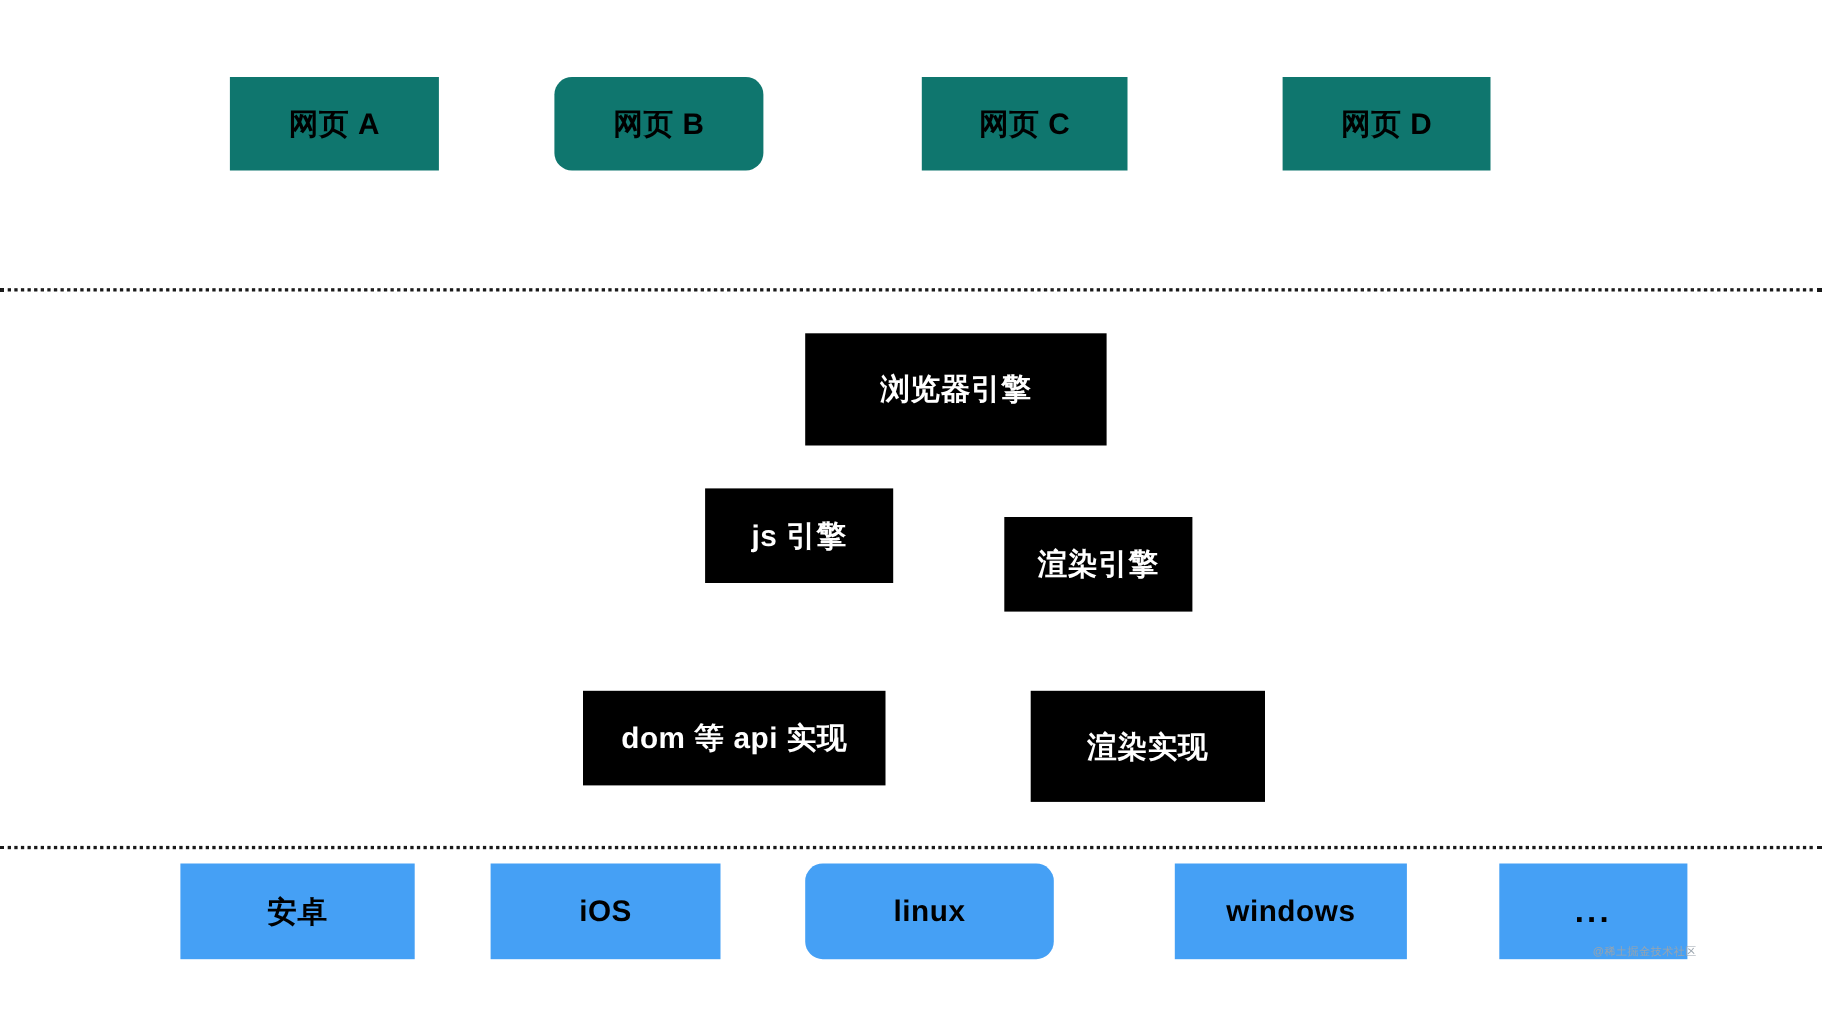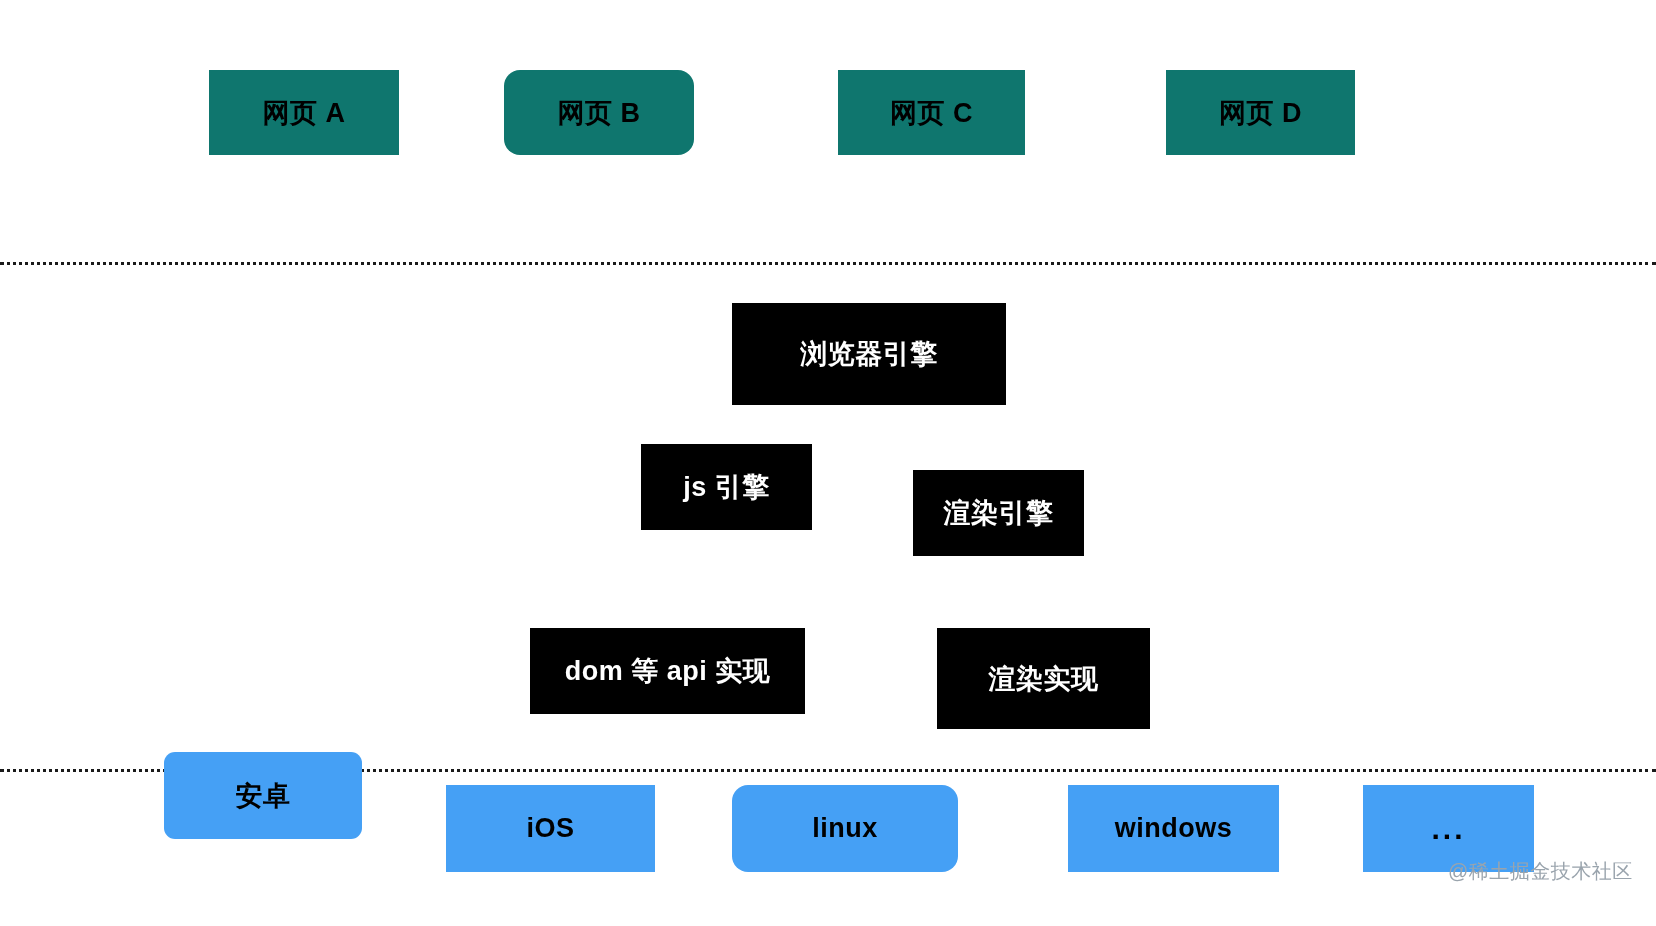--- a/index.html
+++ b/index.html
@@ -51,21 +51,21 @@
   }
   .divider {
     position: absolute;
     left: 0;
     width: 1656px;
     height: 0;
     border-top: 3px dotted #1a1a1a;
   }
   .watermark {
     position: absolute;
-    font-size: 20px;
+    font-size: 10px;
     color: #9aa4ad;
     font-weight: normal;
     letter-spacing: 0.5px;
     white-space: nowrap;
   }
 </style>
 </head>
 <body>
 
 <div id="canvas">
@@ -73,19 +73,19 @@
     <div class="divider" style="top: 769px;"></div>
     <div class="node node-web" style="left: 209px; top: 70px; width: 190px; height: 85px;">网页 A</div>
     <div class="node node-web" style="left: 504px; top: 70px; width: 190px; height: 85px; border-radius: 16px;">网页 B</div>
     <div class="node node-web" style="left: 838px; top: 70px; width: 187px; height: 85px;">网页 C</div>
     <div class="node node-engine" style="left: 732px; top: 303px; width: 274px; height: 102px;">浏览器引擎</div>
     <div class="node node-web" style="left: 1166px; top: 70px; width: 189px; height: 85px;">网页 D</div>
     <div class="node node-engine" style="left: 641px; top: 444px; width: 171px; height: 86px;">js 引擎</div>
     <div class="node node-engine" style="left: 913px; top: 470px; width: 171px; height: 86px;">渲染引擎</div>
     <div class="node node-engine" style="left: 530px; top: 628px; width: 275px; height: 86px;">dom 等 api 实现</div>
     <div class="node node-engine" style="left: 937px; top: 628px; width: 213px; height: 101px;">渲染实现</div>
-    <div class="node node-os" style="left: 164px; top: 752px; width: 198px; height: 87px; border-radius: 11px;">安卓</div>
+    <div class="node node-os" style="left: 164px; top: 785px; width: 213px; height: 87px;">安卓</div>
     <div class="node node-os" style="left: 446px; top: 785px; width: 209px; height: 87px;">iOS</div>
     <div class="node node-os" style="left: 732px; top: 785px; width: 226px; height: 87px; border-radius: 16px;">linux</div>
     <div class="node node-os" style="left: 1068px; top: 785px; width: 211px; height: 87px;">windows</div>
     <div class="node node-os ellipsis" style="left: 1363px; top: 785px; width: 171px; height: 87px;">...</div>
     <div class="watermark" style="left: 1448px; top: 858px;">@稀土掘金技术社区</div>
   </div>
 
 </body></html>

